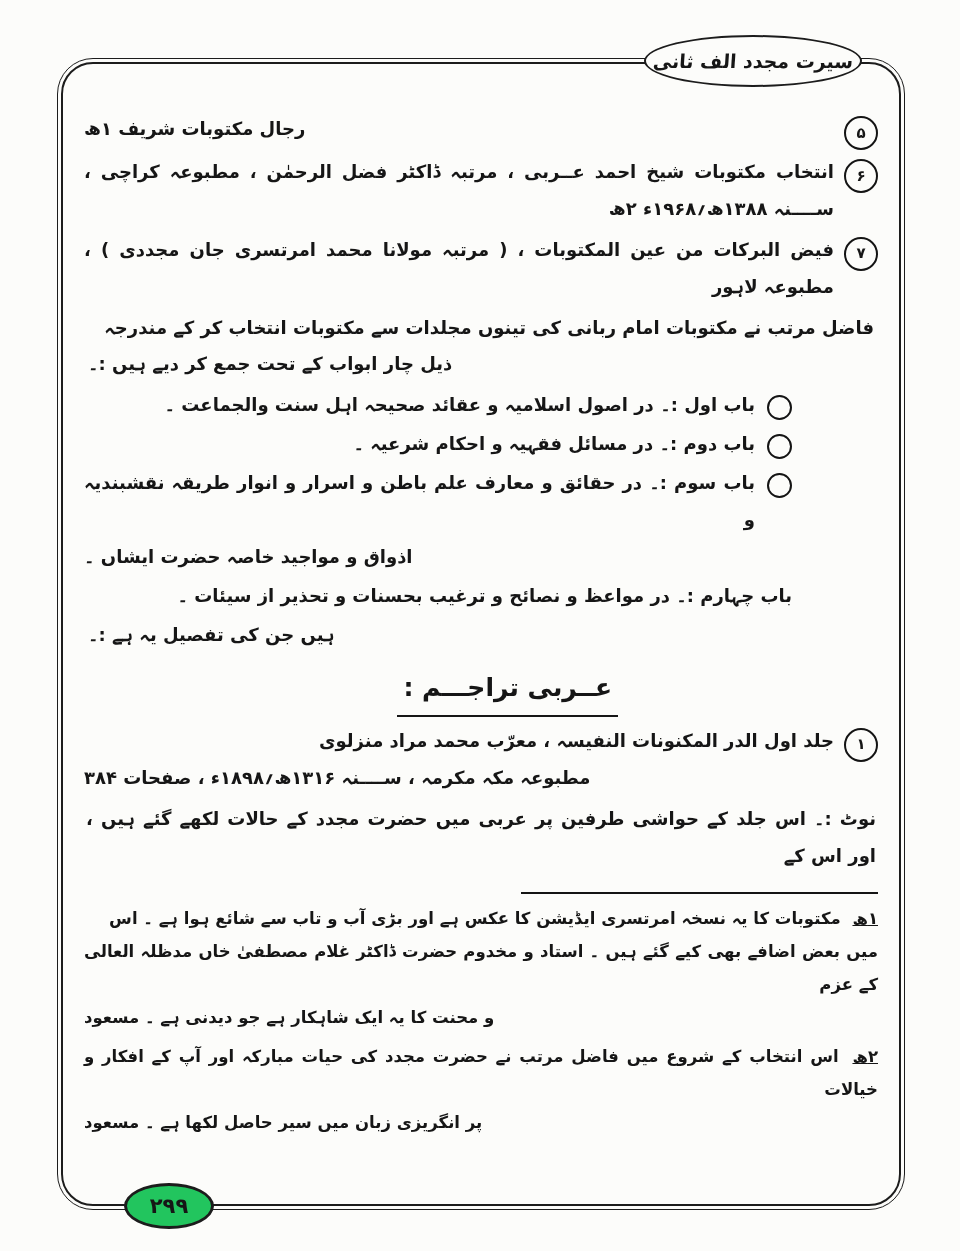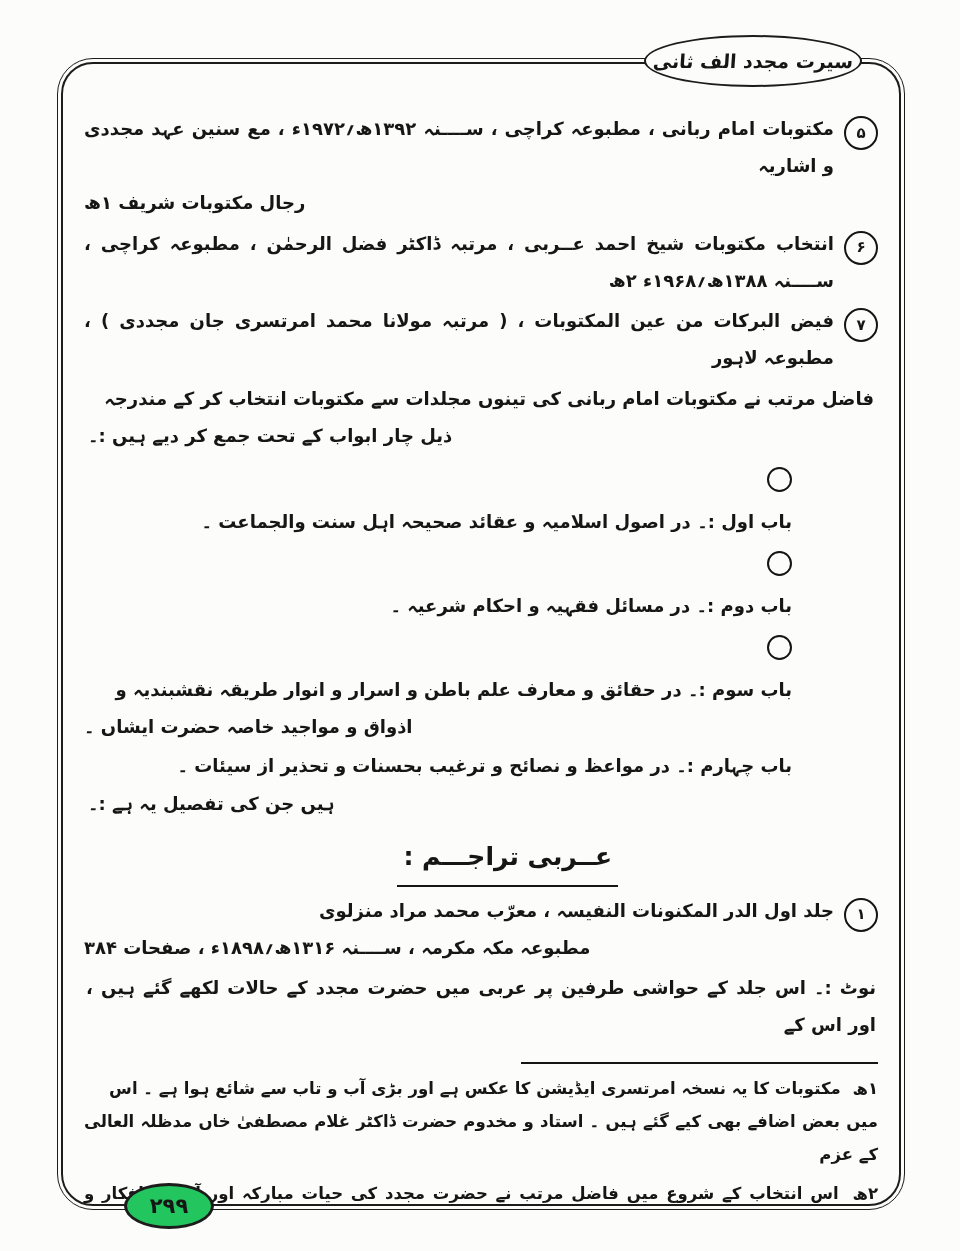--- a/index.html
+++ b/index.html
@@ -33,39 +33,39 @@
   }
   .bib-item{display:flex;gap:10px;margin-bottom:4px;}
   .num-badge{
     flex:0 0 auto;width:30px;height:30px;border:2px solid #141414;border-radius:50%;
     display:flex;align-items:center;justify-content:center;
     font-size:15px;margin-top:5px;line-height:1;
   }
   .bib-text{flex:1;}
   .line-center{text-align:left;}
   .para{margin:2px 4px 4px 4px;}
-  .chapter{display:flex;gap:12px;padding-right:86px;margin:2px 0;flex-direction:column;}
+  .chapter{display:flex;gap:12px;padding-right:86px;margin:2px 0;}
   .chapter.no-bullet{padding-right:86px;}
   .bullet-circle{
     flex:0 0 auto;width:21px;height:21px;border:2.5px solid #141414;border-radius:50%;
     margin-top:8px;background:transparent;
   }
   .chapter-text{flex:1;}
   .section-heading{text-align:right;padding-right:260px;margin:8px 0 6px 0;}
   .section-heading .underlined{
     display:inline-block;border-bottom:2.5px solid #161616;padding:0 6px 2px 6px;
     font-size:25px;
   }
   .note-line{margin:2px 2px;}
   .footnote-block{margin-top:18px;font-size:16.5px;line-height:2.0;}
   .footnote-sep{
     width:45%;border-top:2.5px solid #141414;margin:0 0 8px auto;
   }
   .footnote{margin-bottom:6px;}
-  .fn-marker{font-weight:bold;padding-left:6px;margin-top:39px;}
+  .fn-marker{font-weight:bold;padding-left:6px;text-decoration:underline;margin-top:39px;}
 </style>
 </head>
 <body>
 
 <div class="page">
   <div class="frame-outer">
     <div class="frame-inner"></div>
 
     <div class="header-cartouche">
       <span class="title">سیرت مجدد الف ثانی</span>
@@ -73,21 +73,20 @@
 
     <div class="footer-cartouche">
       <span class="num">۲۹۹</span>
     </div>
 
     <div class="content">
 
       <div class="bib-item">
         <span class="num-badge">۵</span>
         <div class="bib-text">
-          <div>مکتوبات امام ربانی ، مطبوعہ کراچی ، ســــنہ ۱۳۹۲ھ؍۱۹۷۲ء ، مع سنین عہد مجددی و اشاریہ</div>
           <div class="line-center">رجال مکتوبات شریف ۱ھ</div>
         </div>
       </div>
 
       <div class="bib-item">
         <span class="num-badge">۶</span>
         <div class="bib-text">انتخاب مکتوبات شیخ احمد عــربی ، مرتبہ ڈاکٹر فضل الرحمٰن ، مطبوعہ کراچی ، ســــنہ ۱۳۸۸ھ؍۱۹۶۸ء ۲ھ</div>
       </div>
 
       <div class="bib-item">
@@ -152,20 +151,21 @@
 
       <div class="footnote-block">
         <div class="footnote-sep"></div>
 
         <div class="footnote">
           <div>
             <span class="fn-marker">۱ھ</span>
             <span>مکتوبات کا یہ نسخہ امرتسری ایڈیشن کا عکس ہے اور بڑی آب و تاب سے شائع ہوا ہے ۔ اس</span>
           </div>
           <div>میں بعض اضافے بھی کیے گئے ہیں ۔ استاد و مخدوم حضرت ڈاکٹر غلام مصطفیٰ خاں مدظلہ العالی کے عزم</div>
+          <div class="line-center">و محنت کا یہ ایک شاہکار ہے جو دیدنی ہے ۔ مسعود</div>
         </div>
 
         <div class="footnote">
           <div>
             <span class="fn-marker">۲ھ</span>
             <span>اس انتخاب کے شروع میں فاضل مرتب نے حضرت مجدد کی حیات مبارکہ اور آپ کے افکار و خیالات</span>
           </div>
           <div class="line-center">پر انگریزی زبان میں سیر حاصل لکھا ہے ۔ مسعود</div>
         </div>
       </div>

